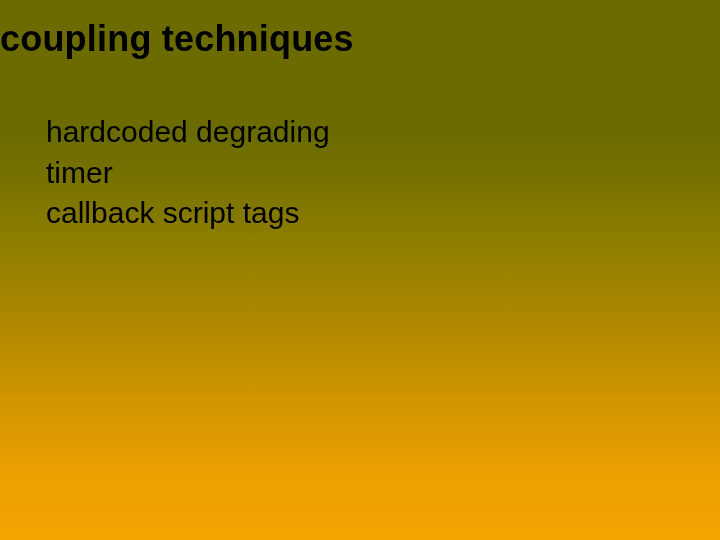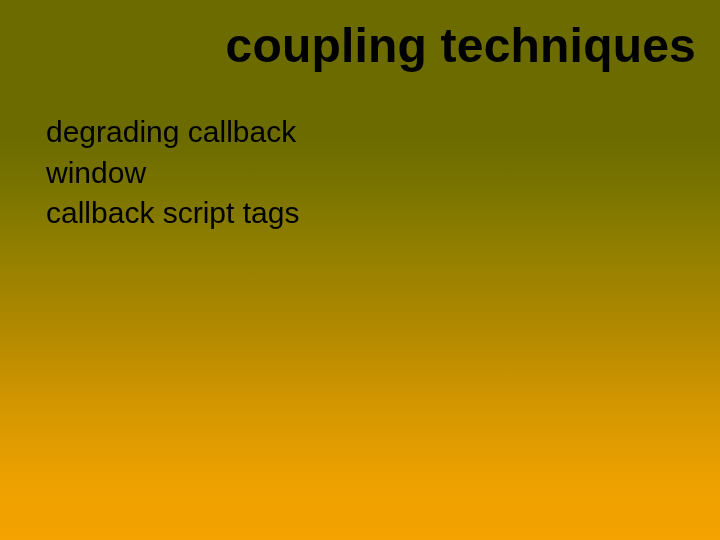--- a/index.html
+++ b/index.html
@@ -21,22 +21,22 @@
       #f5a300 100%);
     font-family: "Trebuchet MS", "Lucida Grande", Verdana, sans-serif;
     color: #000;
     position: relative;
   }
   .title {
     position: absolute;
     top: 18px;
     left: 0;
     width: 696px;
-    text-align: right;
-    font-size: 48px;
+    text-align: left;
+    font-size: 36px;
     font-weight: bold;
     letter-spacing: 0.2px;
   }
   .body-list {
     position: absolute;
     top: 112px;
     left: 46px;
     font-size: 30px;
     line-height: 1.35;
     font-weight: 400;
@@ -45,16 +45,16 @@
     margin: 0;
     padding: 0;
   }
 </style>
 </head>
 <body>
 
 <div class="title">coupling techniques</div>
 
 <div class="body-list">
-  <div>degrading callback</div>
-  <div>window</div>
+  <div>hardcoded degrading</div>
+  <div>timer</div>
   <div>callback script tags</div>
 </div>
 
 </body></html>

